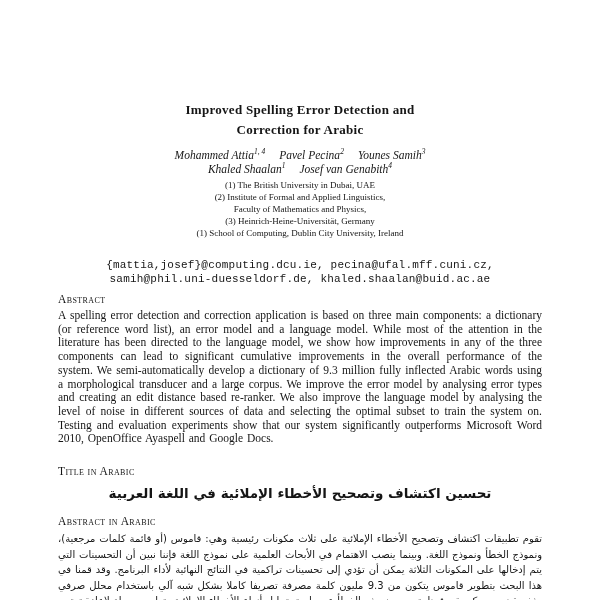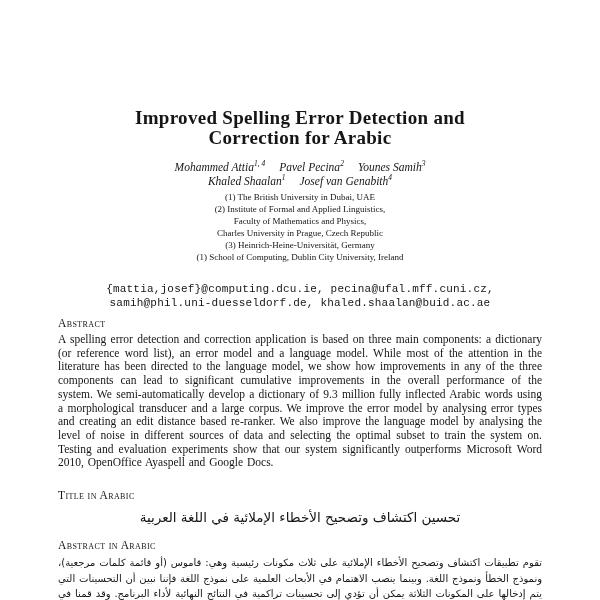--- a/index.html
+++ b/index.html
@@ -17,23 +17,23 @@
     box-sizing: border-box;
     width: 600px;
     height: 600px;
     padding: 96px 58px 0 58px;
     background: #ffffff;
     color: #151515;
     font-family: "Liberation Serif", serif;
     overflow: hidden;
   }
   .title {
-    margin: 12px;
+    margin: 4px;
     text-align: center;
-    font-size: 19px;
+    font-size: 13px;
     line-height: 20px;
     font-weight: bold;
     letter-spacing: 0.3px;
   }
   .authors {
     margin-top: 8px;
     text-align: center;
     font-style: italic;
     font-size: 11.5px;
     line-height: 14px;
@@ -79,21 +79,21 @@
     min-height: 149px;
     max-height: 151px;
     overflow: hidden;
   }
   .arabic-title {
     margin-top: 5px;
     text-align: center;
     direction: rtl;
     unicode-bidi: embed;
     font-family: "DejaVu Sans", sans-serif;
-    font-weight: normal;
+    font-weight: bold;
     font-size: 13.5px;
     line-height: 21px;
   }
   .body-ar {
     margin: 3px 0 0 0;
     direction: rtl;
     unicode-bidi: embed;
     text-align: justify;
     font-family: "DejaVu Sans", sans-serif;
     font-size: 10px;
@@ -116,21 +116,20 @@
     </div>
     <div>
       <span class="author"><span>Khaled Shaalan</span><sup>1</sup></span><span class="author"><span>Josef van Genabith</span><sup>4</sup></span>
     </div>
   </div>
 
   <div class="affiliations">
     <div>(1) The British University in Dubai, UAE</div>
     <div>(2) Institute of Formal and Applied Linguistics,</div>
     <div>Faculty of Mathematics and Physics,</div>
-    <div>Charles University in Prague, Czech Republic</div>
     <div>(3) Heinrich-Heine-Universität, Germany</div>
     <div>(1) School of Computing, Dublin City University, Ireland</div>
   </div>
 
   <div class="emails">
     <div>{mattia,josef}@computing.dcu.ie, pecina@ufal.mff.cuni.cz,</div>
     <div>samih@phil.uni-duesseldorf.de, khaled.shaalan@buid.ac.ae</div>
   </div>
 
   <div class="section-heading heading-abstract">Abstract</div>

